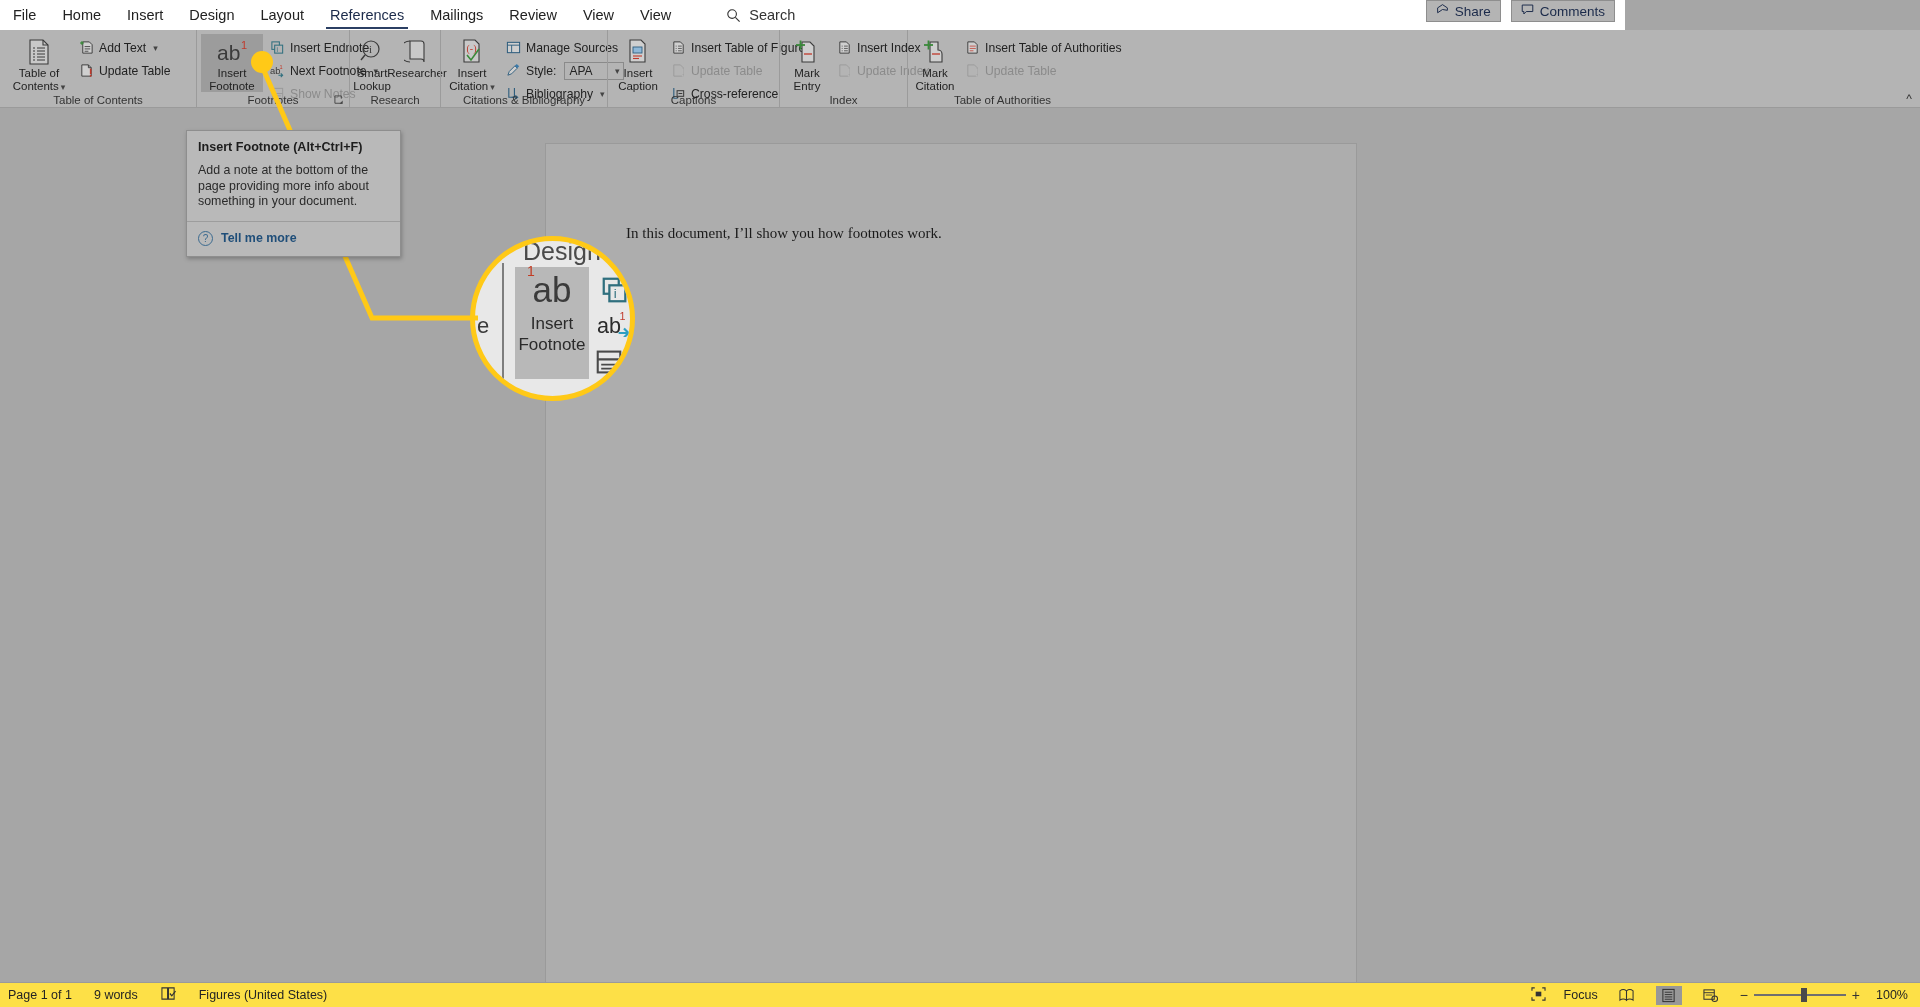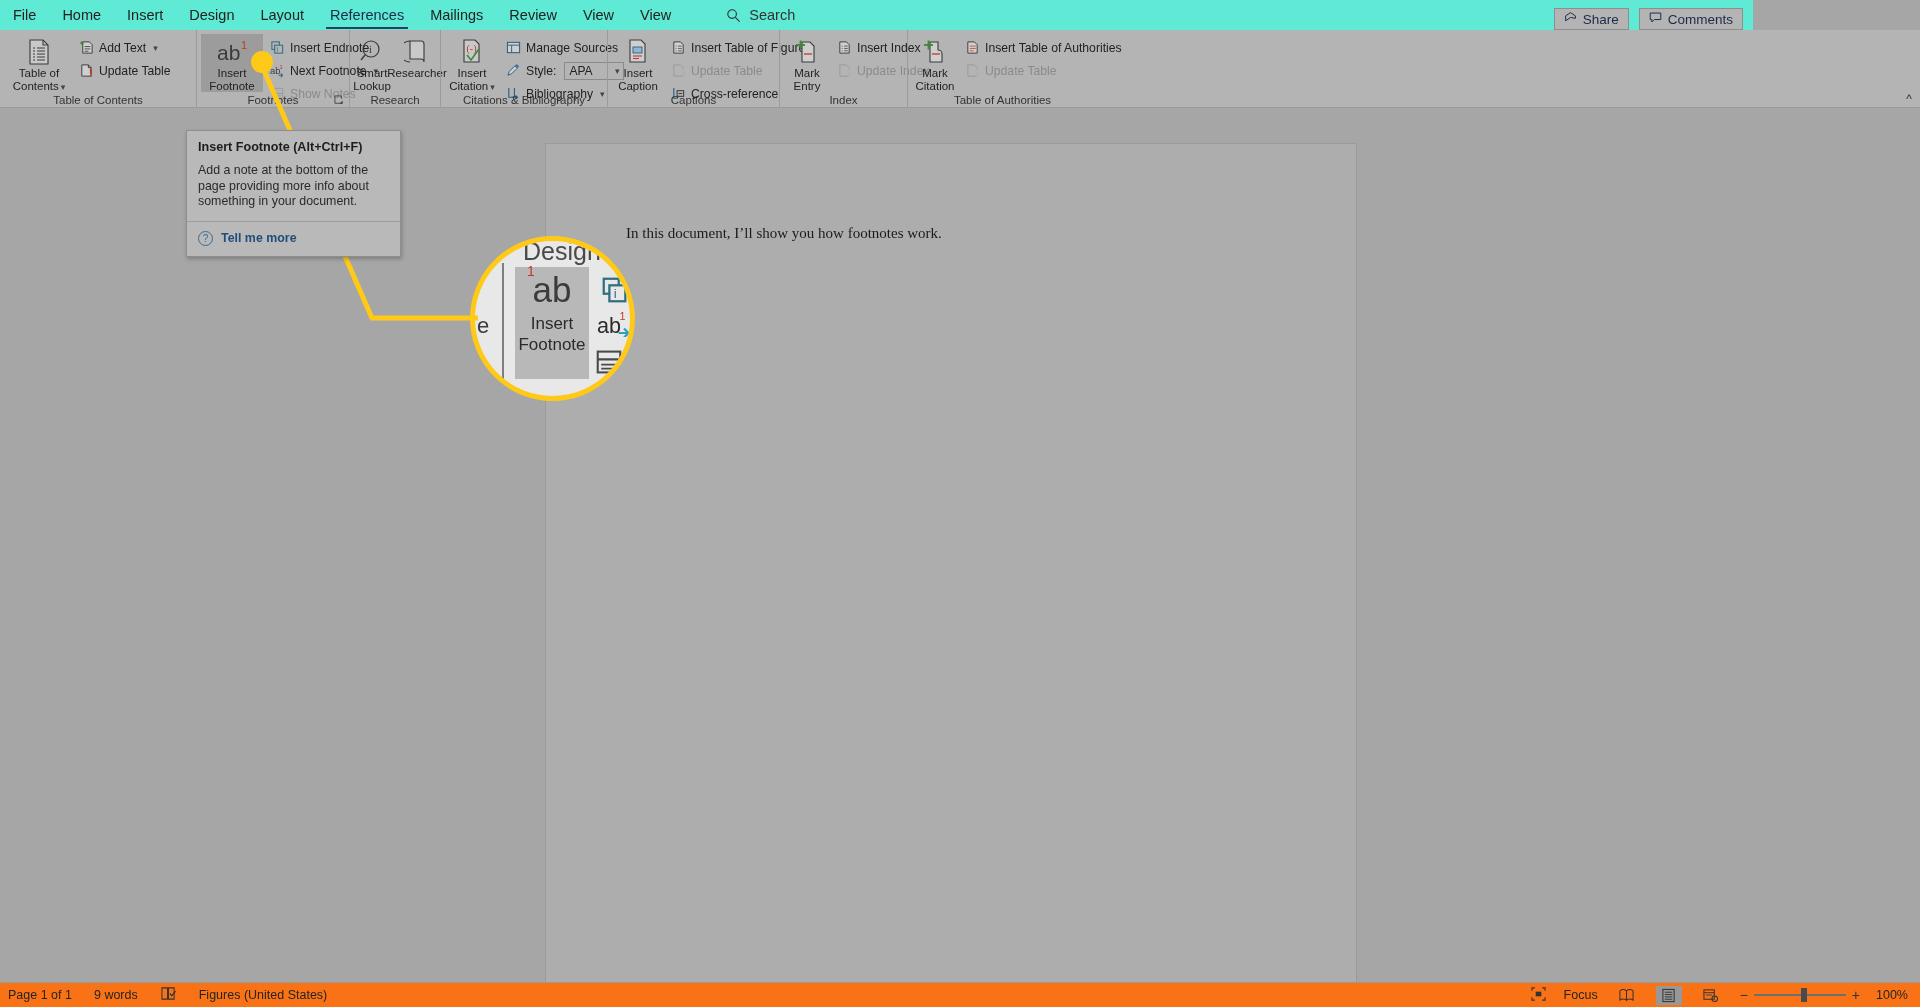--- a/index.html
+++ b/index.html
@@ -6,42 +6,42 @@
   html, body {
     width: 1920px; height: 1007px;
     font-family: "Liberation Sans", sans-serif;
     background: #a6a6a6;
     overflow: hidden;
   }
   #root { position: relative; width: 1920px; height: 1007px; background: #a6a6a6; }
 
   
   .tabbar {
-    position: absolute; top: 0; left: 0; width: 1753px; height: 30px;
-    background: #5eead4;
+    position: absolute; top: 0; left: 0; width: 1625px; height: 30px;
+    background: #ffffff;
     display: flex; align-items: center;
   }
   .tab {
     height: 30px; line-height: 30px; padding: 0 13px;
     font-size: 14.5px; color: #222; white-space: nowrap;
     position: relative;
   }
   .tab.active { color: #1b2a4a; font-weight: 400; }
   .tab.active::after {
     content: ""; position: absolute; left: 9px; right: 9px; bottom: 1px;
     height: 2.5px; background: #2b3f63;
   }
   .searchbox {
     display: flex; align-items: center; gap: 8px;
     margin-left: 42px; font-size: 14.5px; color: #333;
   }
   .search-ico { width: 15px; height: 15px; display: inline-block; }
   .topright {
     position: absolute; right: 10px; top: 0; height: 30px;
-    display: flex; align-items: flex-end; gap: 10px;
+    display: flex; align-items: flex-start; gap: 10px;
   }
   .tr-btn {
     display: flex; align-items: center; gap: 6px;
     font-size: 13.5px; color: #1b2a4a;
     padding: 3px 9px; border: 1px solid #8e8e8e; background: #b4b4b4;
     height: 22px;
   }
 
   
   .ribbon {
@@ -142,21 +142,21 @@
   .mag-ico1 { position: absolute; left: 125px; top: 34px; color: #2f6f7e; }
   .mag-ico2 { position: absolute; left: 122px; top: 70px; font-size: 21px; color: #2b2b2b; }
   .mag-ico3 { position: absolute; left: 120px; top: 108px; }
 
   
   .ptr-svg { position: absolute; left: 0; top: 0; width: 1920px; height: 1007px; pointer-events: none; z-index: 35; }
 
   
   .status {
     position: absolute; bottom: 0; left: 0; width: 1920px; height: 25px;
-    background: #f97316; border-top: 1px solid #9a9a9a;
+    background: #fde047; border-top: 1px solid #9a9a9a;
     display: flex; align-items: center; font-size: 12.5px; color: #242424;
   }
   .st-left { display: flex; align-items: center; gap: 22px; padding-left: 8px; }
   .st-right { margin-left: auto; display: flex; align-items: center; gap: 16px; padding-right: 12px; }
   .viewbtn { width: 26px; height: 19px; display: flex; align-items: center; justify-content: center; }
   .viewbtn.on { background: #989898; }
   .zoomslider { display: flex; align-items: center; gap: 6px; }
   .zs-track { position: relative; width: 92px; height: 2px; background: #6f6f6f; }
   .zs-thumb { position: absolute; left: 47px; top: -6px; width: 6px; height: 14px; background: #4a4a4a; }
   .zs-sign { font-size: 14px; color: #333; }

